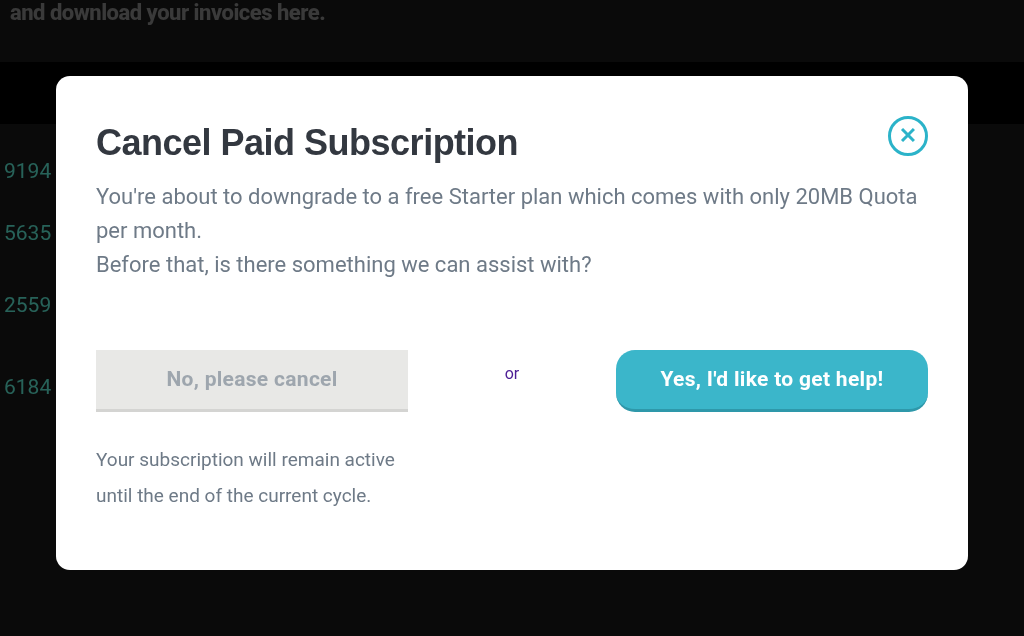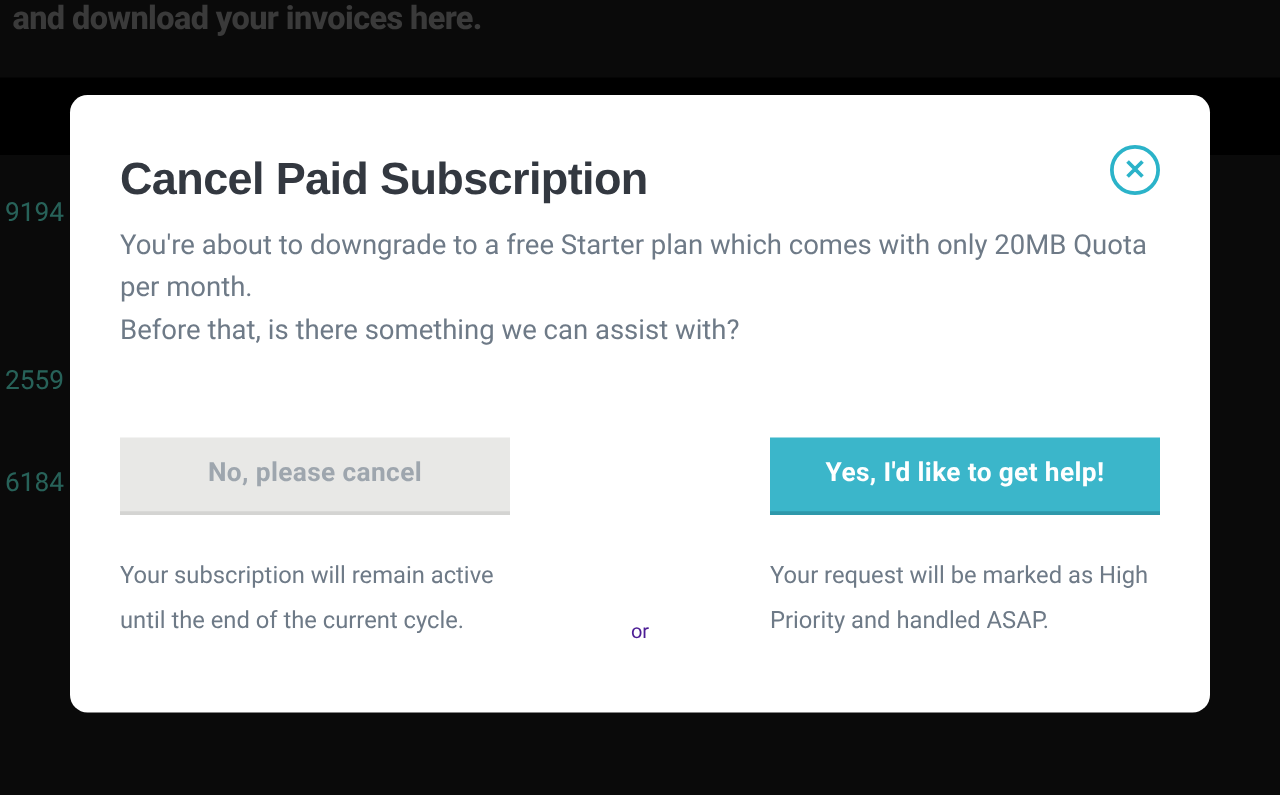--- a/index.html
+++ b/index.html
@@ -26,21 +26,21 @@
 
     .backdrop-header {
       position: absolute;
       top: 0;
       left: 0;
       right: 0;
       height: 45px;
       padding-left: 10px;
       color: #8a8a8a;
       font-weight: 800;
-      font-size: 26px;
+      font-size: 22px;
       display: flex;
       align-items: flex-start;
       letter-spacing: -0.5px;
     }
 
     .backdrop-bar {
       position: absolute;
       left: 0;
       right: 0;
       height: 62px;
@@ -112,21 +112,21 @@
       color: #6e7a87;
       font-weight: 400;
     }
 
     .modal-text:last-of-type {
       margin-bottom: 67px;
     }
 
     .button-row {
       display: flex;
-      align-items: flex-end;
+      align-items: flex-start;
       justify-content: space-between;
       gap: 0;
     }
 
     .button-col {
       display: flex;
       flex-direction: column;
       width: 312px;
     }
 
@@ -154,37 +154,39 @@
     .btn-cancel {
       background: #e8e8e6;
       color: #9ea6ae;
       border-bottom: 3px solid #d4d4d2;
     }
 
     .btn-help {
       background: #3bb6ca;
       color: #ffffff;
       border-bottom: 3px solid #2e98aa;
+      border-radius: 19px;
     }
 
     .btn-caption {
       font-size: 19px;
       color: #6e7a87;
       line-height: 1.9;
       margin-top: 30px;
       font-weight: 400;
     }
   </style>
 </head>
 <body>
 
 <div class="backdrop">
   <div class="backdrop-header">and download your invoices here.</div>
   <div class="backdrop-bar"></div>
   <div class="backdrop-row" style="top:144px">9194</div>
+  <div class="backdrop-row" style="top:206px">5635</div>
   <div class="backdrop-row" style="top:278px">2559</div>
   <div class="backdrop-row" style="top:360px">6184</div>
 </div>
 
 <div class="overlay">
   <div class="modal">
 
     <button class="close-btn">
       <span>✕</span>
     </button>
@@ -199,18 +201,17 @@
 
       <div class="button-col">
         <button class="btn btn-cancel">No, please cancel</button>
         <div class="btn-caption">Your subscription will remain active until the end of the current cycle.</div>
       </div>
 
       <div class="or-col">or</div>
 
       <div class="button-col">
         <button class="btn btn-help">Yes, I'd like to get help!</button>
-        <div class="btn-caption">Your request will be marked as High Priority and handled ASAP.</div>
       </div>
 
     </div>
   </div>
 </div>
 
 </body></html>

